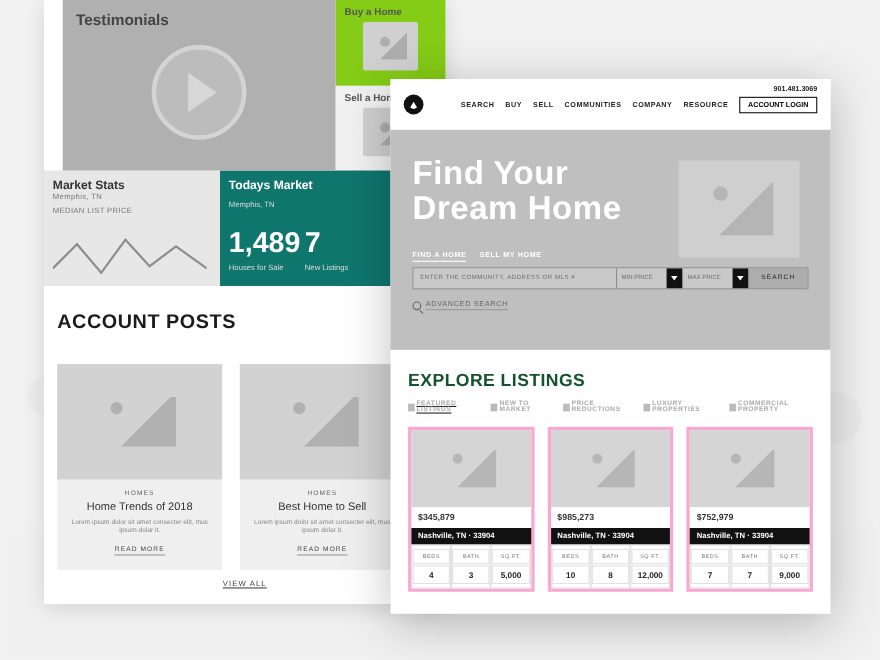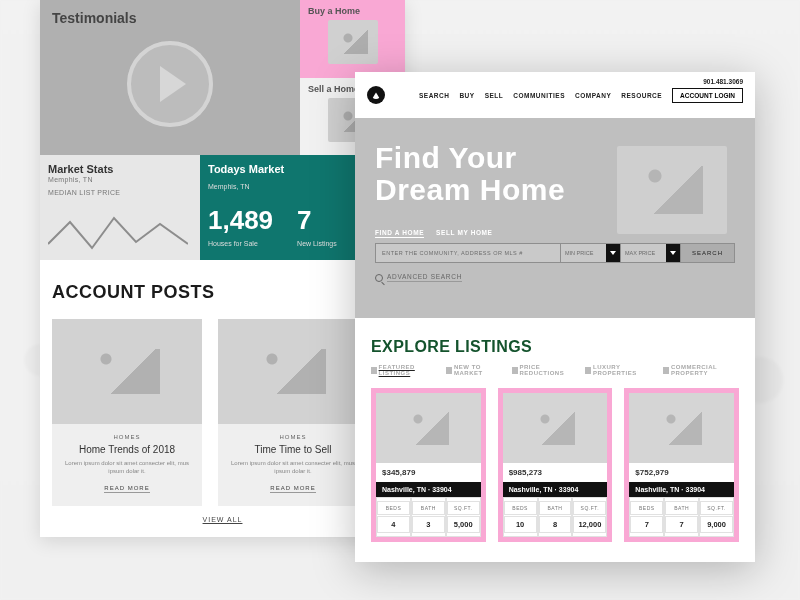--- a/index.html
+++ b/index.html
@@ -15,58 +15,58 @@
     filter: blur(1px);
     opacity: .35;
   }
 
   
   .back {
     position: absolute; left: 40px; top: 0; width: 365px;
     box-shadow: 0 4px 18px rgba(0,0,0,.12);
     background: #fff;
   }
-  .back .row1 { display: flex; }
+  .back .row1 { display: flex; padding-left: 17px; }
   .testimonials {
     width: 260px; height: 155px; background: #b0b0b0; padding: 10px 12px;
     position: relative;
   }
   .testimonials h3 { font-size: 14px; color:#444; font-weight: 600; }
   .play {
     position: absolute; left: 50%; top: 54%; transform: translate(-50%,-50%);
     width: 86px; height: 86px; border-radius: 50%;
     background: #bcbcbc; display:flex; align-items:center; justify-content:center;
   }
   .play .ring { position:absolute; inset:0; border:4px solid #d4d4d4; border-radius:50%; }
   .play .tri { width:0; height:0; border-left:26px solid #d7d7d7; border-top:18px solid transparent; border-bottom:18px solid transparent; margin-left:6px;}
   .tiles { width: 105px; }
-  .tile { height: 77.5px; background:#f9a8d4; padding:6px 8px; }
+  .tile { height: 77.5px; background:#84cc16; padding:6px 8px; }
   .tile h4 { font-size: 9px; color:#555; font-weight:600; margin-bottom:4px; }
   .tile .ph { width: 50px; height: 44px; margin: 0 auto; background:#d0d0d0; border-radius:2px; position:relative; }
   .tile .ph::after { content:""; position:absolute; inset:10px 10px; background:
       radial-gradient(circle at 10px 8px,#aeaeae 4px,transparent 5px),
       linear-gradient(135deg,transparent 55%,#aeaeae 55%);
   }
   .tile2 { background:#f1f1f1; }
 
   .back .row2 { display:flex; }
   .mstats { width: 160px; height: 105px; background:#e7e7e7; padding:8px; }
   .mstats h3 { font-size:11px; color:#333; }
   .mstats small { font-size:7px; color:#777; letter-spacing:.3px; display:block; margin-top:1px; }
   .sparkline { margin-top:18px; }
   .today { width:205px; height:105px; background:#0f766e; padding:8px; color:#fff; }
   .today h3 { font-size:11px; color:#fff; }
   .today small { font-size:7px; color:#ddd; }
-  .today .nums { display:flex; gap:24px; margin-top:12px; }
+  .today .nums { display:flex; gap:4px; margin-top:12px; }
   .today .nums .n { font-size:26px; font-weight:800; }
   .today .nums .lab { font-size:7px; color:#ddd; margin-top:4px; }
 
   .feat { padding:22px 12px 14px; background:#fff; }
   .feat h2 { font-size:18px; letter-spacing:.5px; font-weight:900; color:#1b1b1b; font-family:"Arial Black",Arial; }
-  .posts { display:flex; gap:16px; margin-top:16px; }
+  .posts { display:flex; gap:16px; margin-top:28px; }
   .post { width:150px; }
   .post .img { height:105px; background:#d2d2d2; position:relative; }
   .post .img::after { content:""; position:absolute; inset:30px 42px;
     background:
       radial-gradient(circle at 12px 10px,#b1b1b1 5px,transparent 6px),
       linear-gradient(135deg,transparent 55%,#b1b1b1 55%);
   }
   .post .body { background:#efefef; padding:10px 10px 12px; text-align:center; }
   .post .cat { font-size:6px; letter-spacing:1px; color:#666; }
   .post .title { font-size:10px; color:#333; margin-top:4px; }
@@ -112,21 +112,21 @@
   .adv span { border-bottom:1px solid #999; padding-bottom:1px;}
 
   .explore { padding:20px 16px; }
   .explore h2 { font-size:16px; letter-spacing:.4px; font-weight:700; font-family:"Arial Black",Arial; color:#14532d; }
   .filters { display:flex; gap:12px; margin-top:8px; }
   .filters span { font-size:6px; letter-spacing:.5px; color:#aaa; font-weight:700; display:flex; align-items:center; gap:2px;}
   .filters span.active { color:#222; text-decoration:underline; }
   .filters .ico { width:7px; height:7px; background:#bbb; display:inline-block; }
 
   .cards { display:flex; gap:12px; margin-top:12px; }
-  .card { width:118px; background:#fff; border:5px solid #f9a8d4; }
+  .card { width:118px; background:#fff; border:3px solid #f9a8d4; }
   .card .img { height:70px; background:#d5d5d5; position:relative;}
   .card .img::after{ content:""; position:absolute; inset:18px 32px;
     background:
       radial-gradient(circle at 10px 8px,#b6b6b6 4px,transparent 5px),
       linear-gradient(135deg,transparent 55%,#b6b6b6 55%);
   }
   .card .price { font-size:8px; font-weight:700; color:#333; padding:5px 6px;}
   .card .loc { background:#111; color:#fff; font-size:7px; font-weight:700; padding:4px 6px;}
   .card .stats { display:flex; }
   .card .stats div { flex:1; border:1px solid #e1e1e1; text-align:center; padding:3px 0;}
@@ -193,21 +193,21 @@
           <div class="cat">HOMES</div>
           <div class="title">Home Trends of 2018</div>
           <div class="desc">Lorem ipsum dolor sit amet consecter elit, mus ipsum dolar it.</div>
           <span class="more">READ MORE</span>
         </div>
       </div>
       <div class="post">
         <div class="img"></div>
         <div class="body">
           <div class="cat">HOMES</div>
-          <div class="title">Time Time to Sell</div>
+          <div class="title">Best Home to Sell</div>
           <div class="desc">Lorem ipsum dolor sit amet consecter elit, mus ipsum dolar it.</div>
           <span class="more">READ MORE</span>
         </div>
       </div>
     </div>
     <div class="viewall">VIEW ALL</div>
   </div>
 </div>
 
 <div class="front">

